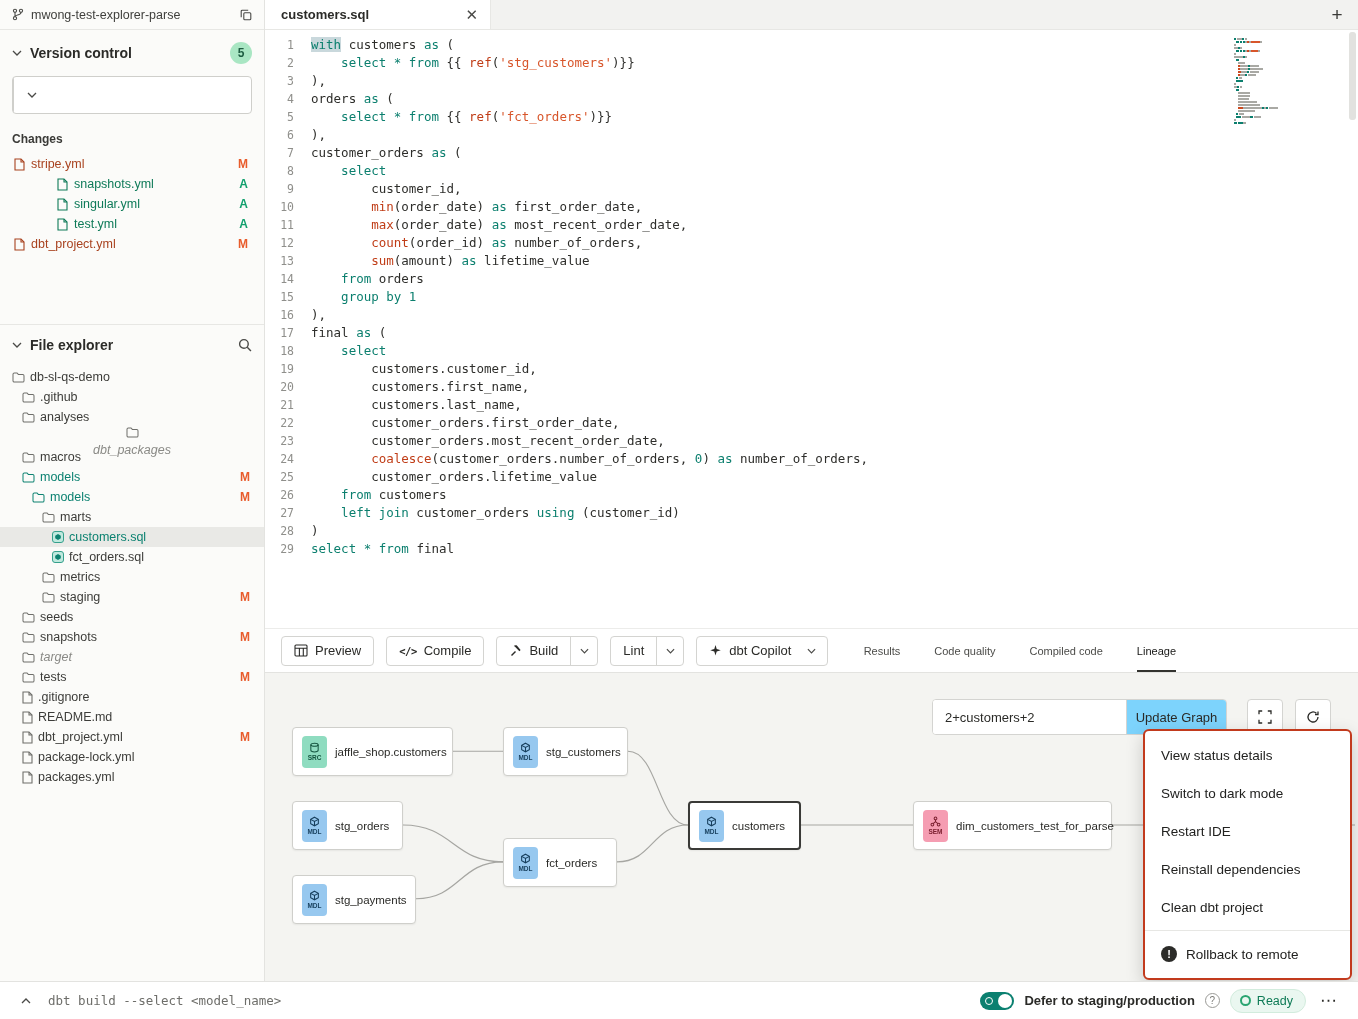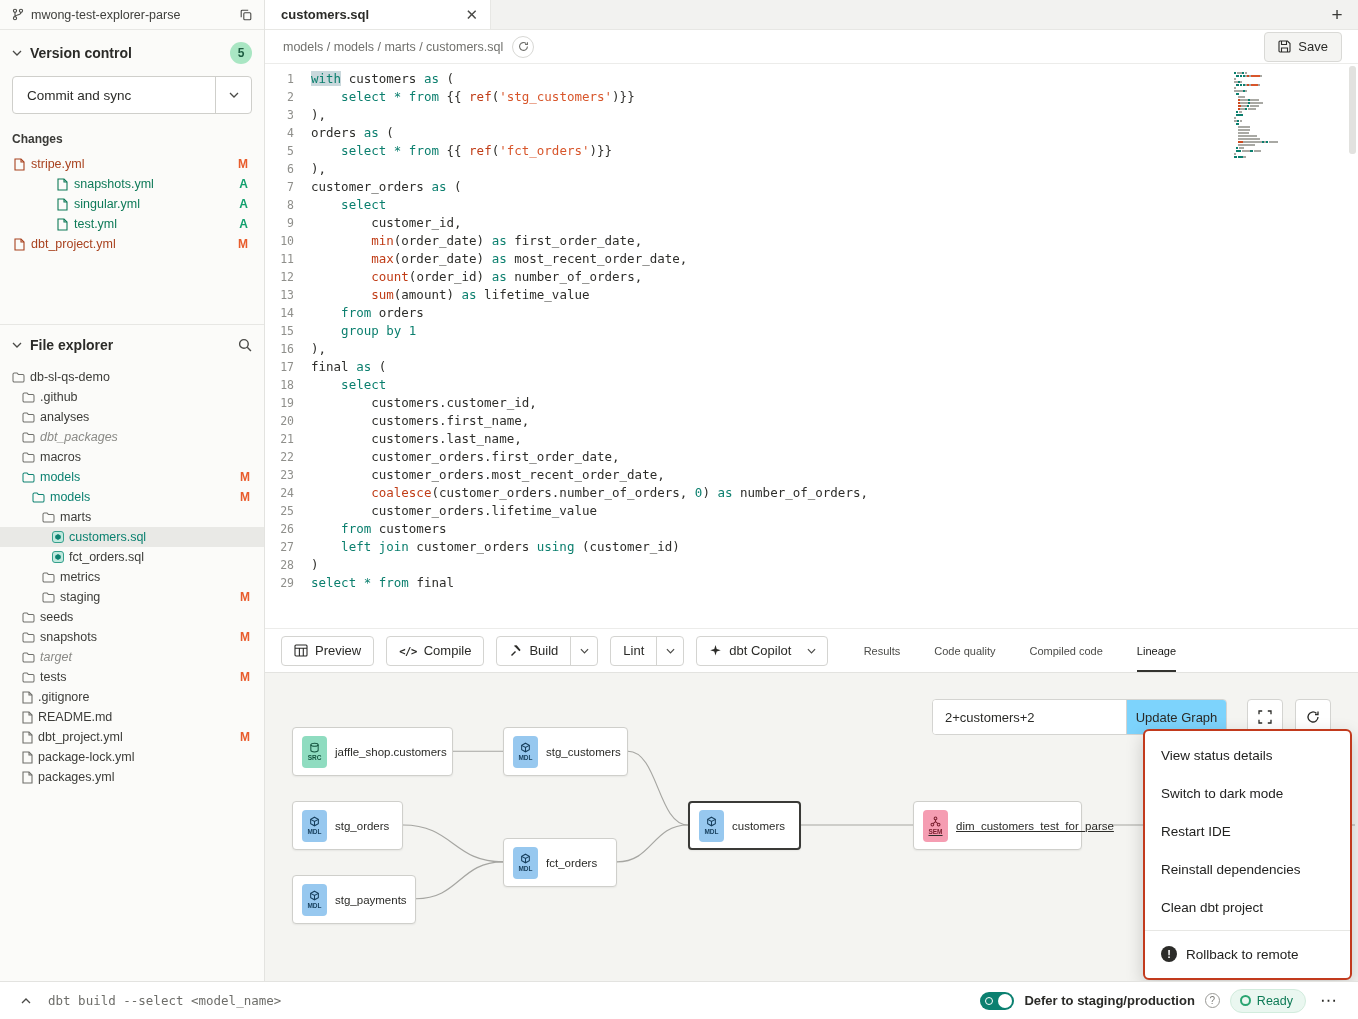--- a/index.html
+++ b/index.html
@@ -139,21 +139,20 @@
         <div class="sec-header">
           <span>
             <svg width="10" height="6" viewBox="0 0 10 6" fill="none" stroke="#4a4a47" stroke-width="1.3">
                 <path d="M1 1l4 4 4-4"></path>
               </svg>
           </span>
           <span class="sec-title">Version control</span>
           <span class="badge">5</span>
         </div>
         <div class="commit">
-          <span class="commit-main">Commit and sync</span>
           <span class="commit-dd">
             <svg width="10" height="6" viewBox="0 0 10 6" fill="none" stroke="#4a4a47" stroke-width="1.3">
                 <path d="M1 1l4 4 4-4"></path>
               </svg>
           </span>
         </div>
         <div class="changes-label">Changes</div>
         <div id="changes-list">
             <div class="change-row st-M">
               <span class="cicon">
@@ -241,21 +240,21 @@
               <span class="tname">.github</span>
             </div>
             <div class="tree-row" style="padding-left: 22px;">
               <span class="ticon">
                 <svg width="13" height="11" viewBox="0 0 14 12" fill="none" stroke="currentColor" stroke-width="1.1">
                   <path d="M1 2.5C1 1.7 1.6 1 2.4 1h3l1.4 1.6h4.8c.8 0 1.4.7 1.4 1.5v5.4c0 .8-.6 1.5-1.4 1.5H2.4C1.6 11 1 10.3 1 9.5z"></path>
                 </svg>
               </span>
               <span class="tname">analyses</span>
             </div>
-            <div class="tree-row muted" style="padding-left: 22px;">
+            <div class="tree-row muted" style="padding-left: 14px; flex-direction: column;">
               <span class="ticon">
                 <svg width="13" height="11" viewBox="0 0 14 12" fill="none" stroke="currentColor" stroke-width="1.1">
                   <path d="M1 2.5C1 1.7 1.6 1 2.4 1h3l1.4 1.6h4.8c.8 0 1.4.7 1.4 1.5v5.4c0 .8-.6 1.5-1.4 1.5H2.4C1.6 11 1 10.3 1 9.5z"></path>
                 </svg>
               </span>
               <span class="tname">dbt_packages</span>
             </div>
             <div class="tree-row" style="padding-left: 22px;">
               <span class="ticon">
                 <svg width="13" height="11" viewBox="0 0 14 12" fill="none" stroke="currentColor" stroke-width="1.1">
@@ -411,38 +410,20 @@
 
     <main class="main">
       <div class="tabstrip">
         <div class="tab">
           <span>customers.sql</span>
           <span class="tab-close">✕</span>
         </div>
         <div class="tab-plus">+</div>
       </div>
 
-      <div class="crumbrow">
-        <span class="crumb">models / models / marts / customers.sql</span>
-        <span class="hist-icon">
-          <svg width="11" height="11" viewBox="0 0 14 14" fill="none" stroke="#6e6e6a" stroke-width="1.4">
-              <path d="M12 7a5 5 0 1 1-1.6-3.7"></path>
-              <path d="M12 1.5v3h-3"></path>
-            </svg>
-        </span>
-        <button class="save-btn">
-          <span>
-            <svg width="13" height="13" viewBox="0 0 13 13" fill="none" stroke="#2b2b28" stroke-width="1.1">
-                <path d="M1 2a1 1 0 0 1 1-1h7.5L12 3.5V11a1 1 0 0 1-1 1H2a1 1 0 0 1-1-1z"></path>
-                <path d="M3.5 1v3.5h5V1M3.5 12V8h6v4"></path>
-              </svg>
-          </span>
-          <span>Save</span>
-        </button>
-      </div>
 
       <div class="editor">
         <div class="code" id="code">
             <div class="code-line"><span class="gutter">1</span><span class="lc"><span class="tok-ks">with</span><span class="tok-p"> customers </span><span class="tok-k">as</span><span class="tok-p"> (</span></span></div>
             <div class="code-line"><span class="gutter">2</span><span class="lc"><span class="tok-p">    </span><span class="tok-k">select</span><span class="tok-p"> </span><span class="tok-k">*</span><span class="tok-p"> </span><span class="tok-k">from</span><span class="tok-p"> {{ </span><span class="tok-f">ref</span><span class="tok-p">(</span><span class="tok-s">'stg_customers'</span><span class="tok-p">)}}</span></span></div>
             <div class="code-line"><span class="gutter">3</span><span class="lc"><span class="tok-p">),</span></span></div>
             <div class="code-line"><span class="gutter">4</span><span class="lc"><span class="tok-p">orders </span><span class="tok-k">as</span><span class="tok-p"> (</span></span></div>
             <div class="code-line"><span class="gutter">5</span><span class="lc"><span class="tok-p">    </span><span class="tok-k">select</span><span class="tok-p"> </span><span class="tok-k">*</span><span class="tok-p"> </span><span class="tok-k">from</span><span class="tok-p"> {{ </span><span class="tok-f">ref</span><span class="tok-p">(</span><span class="tok-s">'fct_orders'</span><span class="tok-p">)}}</span></span></div>
             <div class="code-line"><span class="gutter">6</span><span class="lc"><span class="tok-p">),</span></span></div>
             <div class="code-line"><span class="gutter">7</span><span class="lc"><span class="tok-p">customer_orders </span><span class="tok-k">as</span><span class="tok-p"> (</span></span></div>
@@ -801,21 +782,21 @@
                 <span class="glyph">
                   <svg width="11" height="11" viewBox="0 0 12 12" fill="none" stroke="#163e5c" stroke-width="1.1">
                     <path d="M6 1.3l4.2 2.4v4.6L6 10.7 1.8 8.3V3.7z"></path>
                     <path d="M1.8 3.7L6 6l4.2-2.3M6 6v4.7"></path>
                   </svg>
                 </span>
                 <span class="klabel">MDL</span>
               </span>
               <span class="nlabel">customers</span>
             </div>
-            <div class="lin-node" style="left: 648px; top: 128px; width: 169px; text-decoration: underline;">
+            <div class="lin-node" style="left: 648px; top: 128px; width: 199px;">
               <span class="nicon kind-SEM">
                 <span class="glyph">
                   <svg width="11" height="11" viewBox="0 0 12 12" fill="none" stroke="#7c2030" stroke-width="1.1">
                     <circle cx="6" cy="2.6" r="1.5"></circle>
                     <circle cx="2.6" cy="9.4" r="1.5"></circle>
                     <circle cx="9.4" cy="9.4" r="1.5"></circle>
                     <path d="M6 4.1v2M6 6.1L3.4 8.3M6 6.1l2.6 2.2"></path>
                   </svg>
                 </span>
                 <span class="klabel">SEM</span>

